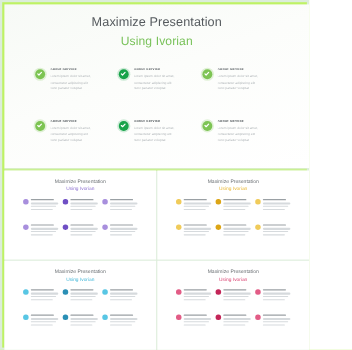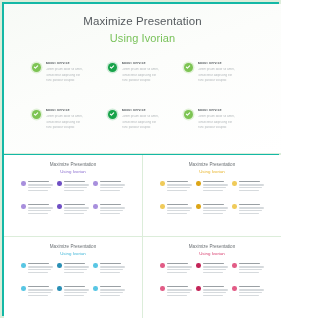--- a/index.html
+++ b/index.html
@@ -3,21 +3,21 @@
 <meta charset="utf-8">
 <style>
   html,body{margin:0;padding:0;}
   body{
     width:281px;height:318px;overflow:hidden;
     background:#ffffff;
     font-family:"Liberation Sans", sans-serif;
   }
   .frame{
     position:relative;width:281px;height:318px;box-sizing:border-box;
-    border:2px solid #dcedda;background:#14b8a6;
+    border:2px solid #dcedda;background:#bef264;
   }
 
   
   .hero{
     position:absolute;left:2px;top:2px;width:277px;height:150px;
     box-sizing:border-box;
     background:linear-gradient(160deg,#f7faf6 0%,#fcfdfb 45%,#ffffff 100%);
     border-bottom:1px solid #dcedda;
     overflow:hidden;
   }

